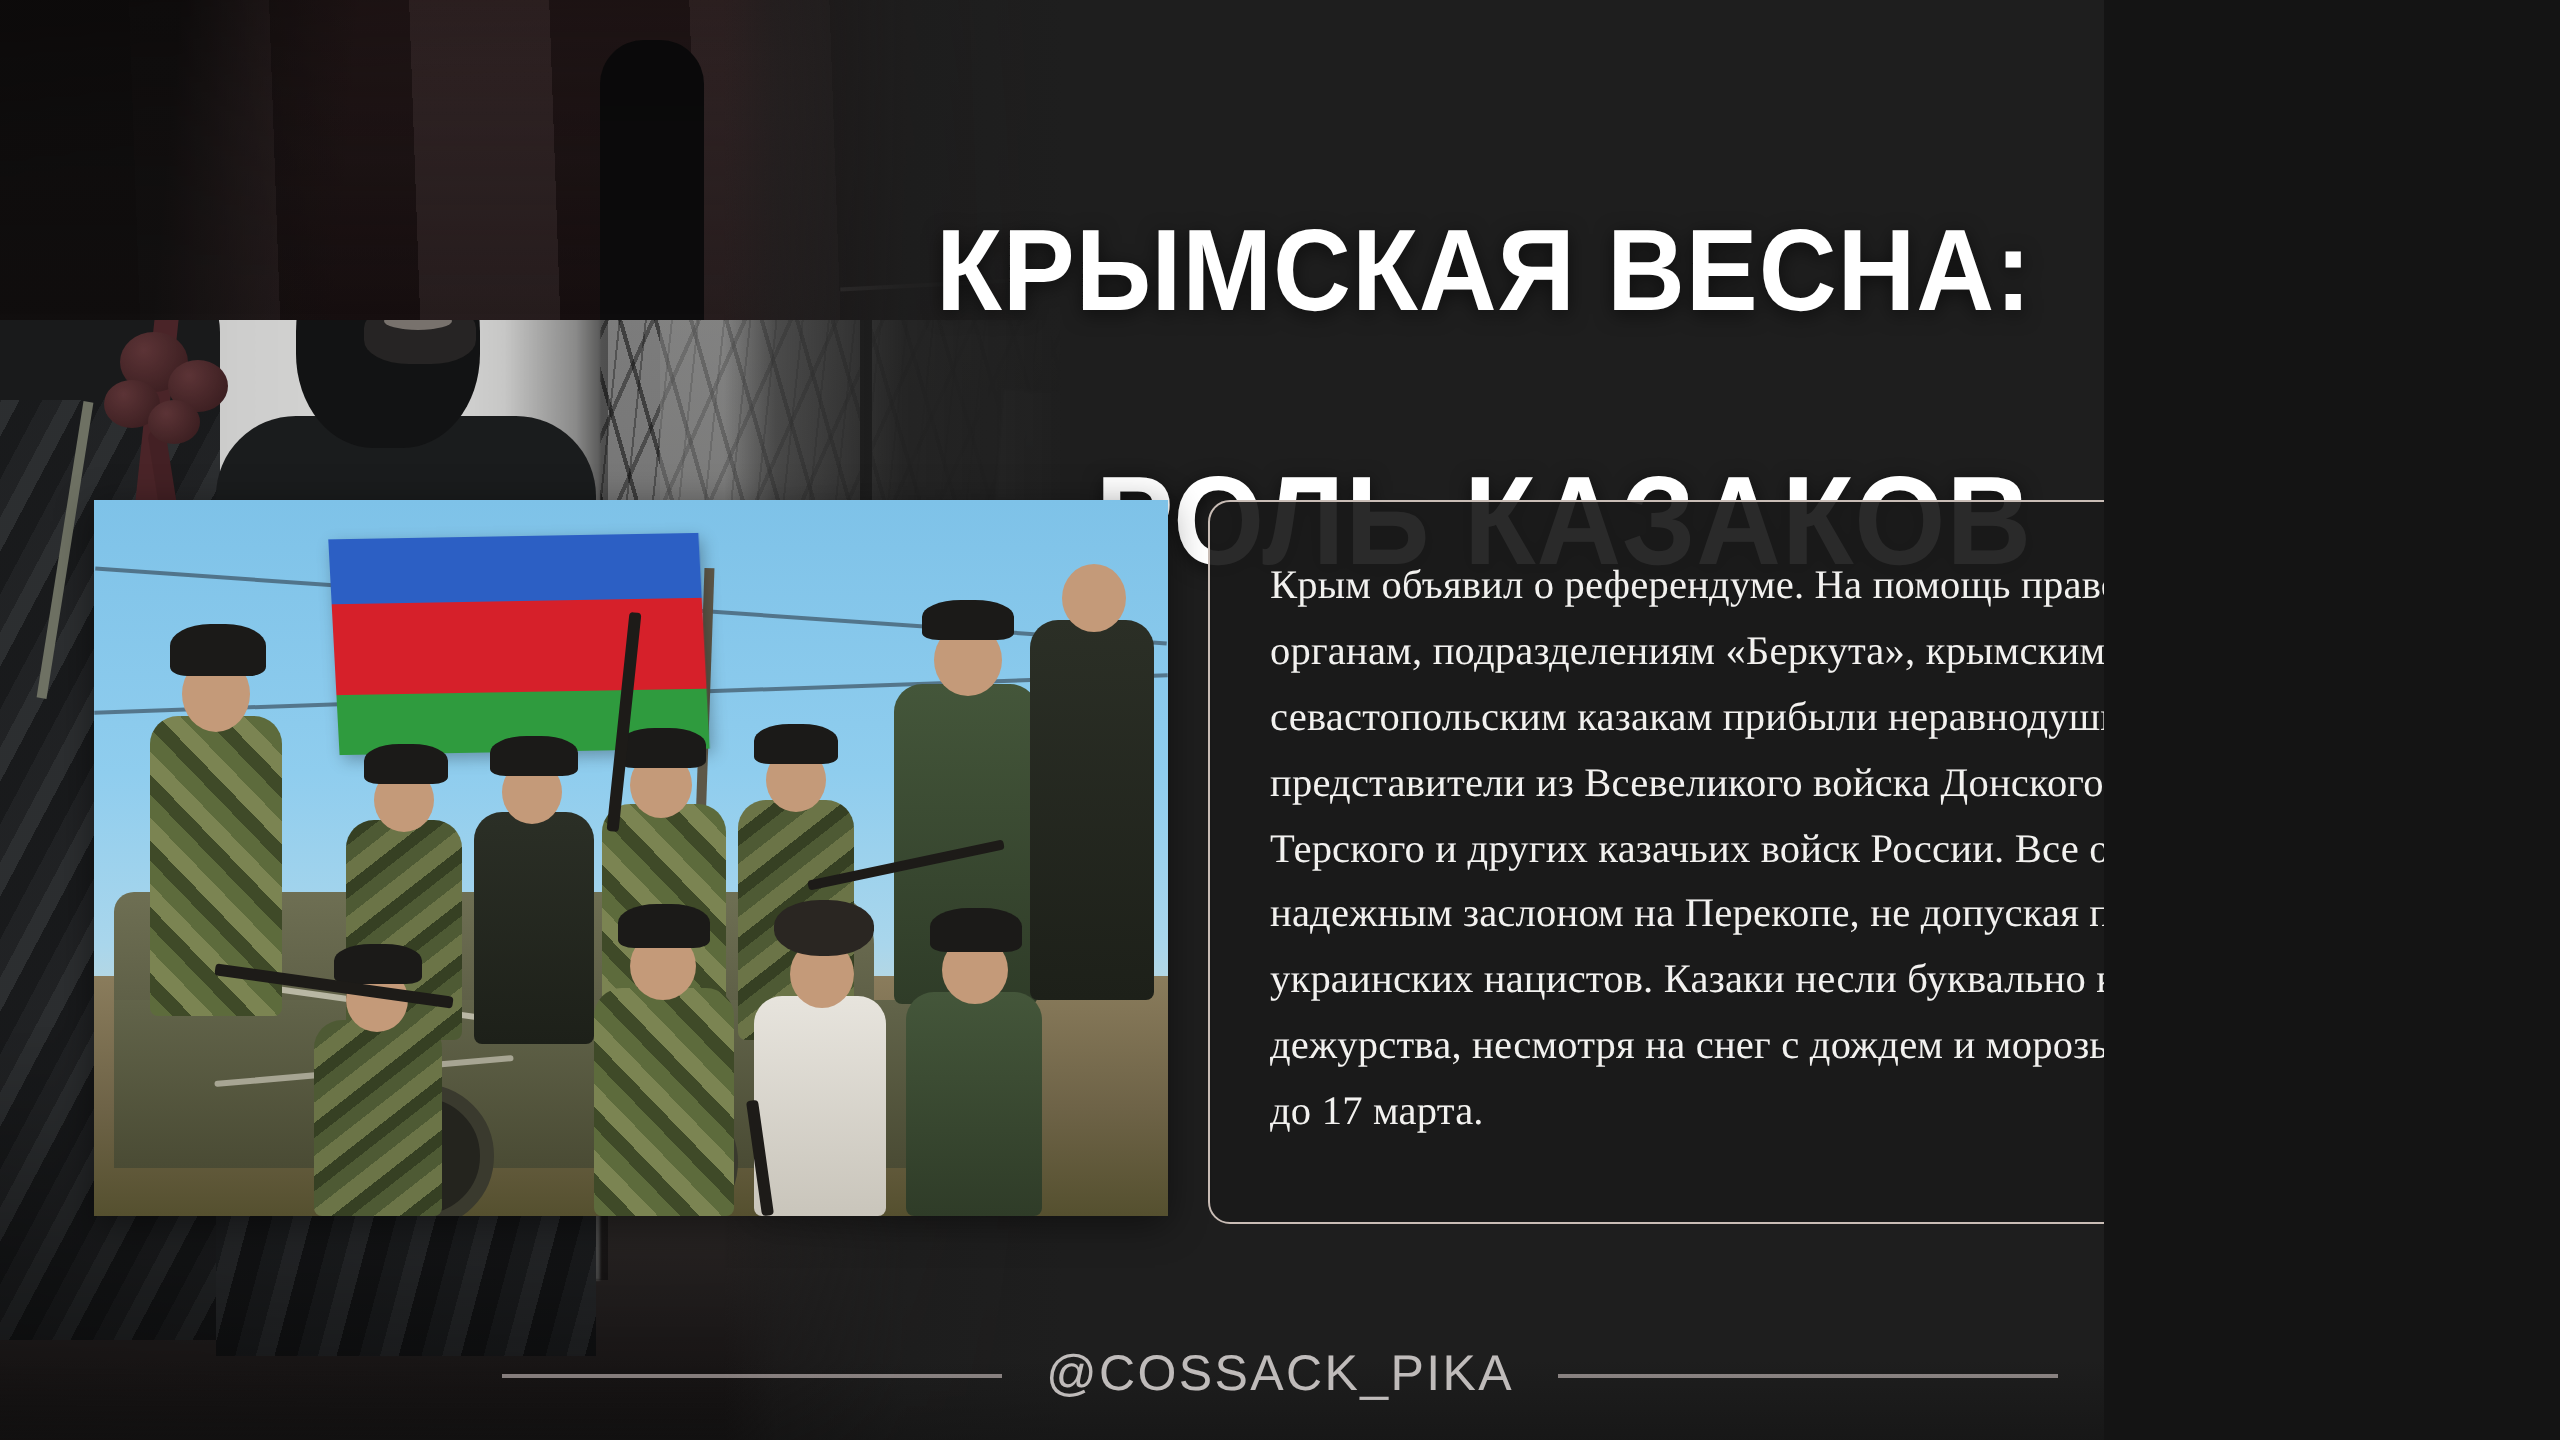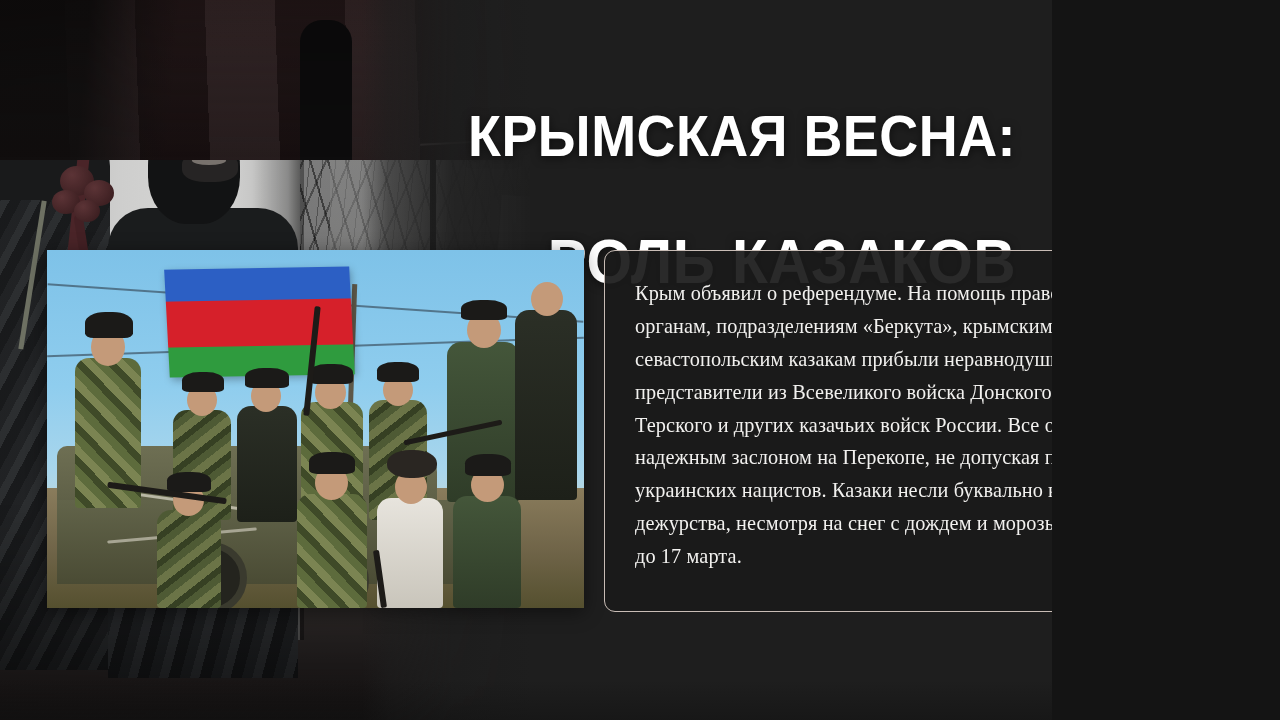--- a/index.html
+++ b/index.html
@@ -429,14 +429,19 @@
       <div class="fig-head skin" style="left:126px; top:234px; width:31px; height:32px;"></div>
       <div class="papaha" style="position:absolute; left:120px; top:222px; width:44px; height:20px;"></div>
     </div>
 
     <div class="rifle" style="left:262px; top:56px; width:6px; height:110px; transform:rotate(6deg);"></div>
     <div class="rifle" style="left:330px; top:300px; width:6px; height:58px; transform:rotate(-8deg);"></div>
     <div class="rifle" style="left:60px;  top:240px; width:120px; height:6px; transform:rotate(8deg);"></div>
     <div class="rifle" style="left:356px; top:180px; width:100px; height:5px; transform:rotate(-12deg);"></div>
   </div>
 
+  <div class="wm-wrap">
+    <div class="wm-line"></div>
+    <div class="wm-text">@COSSACK_PIKA</div>
+    <div class="wm-line"></div>
+  </div>
 
 </div>
 
 </body></html>

